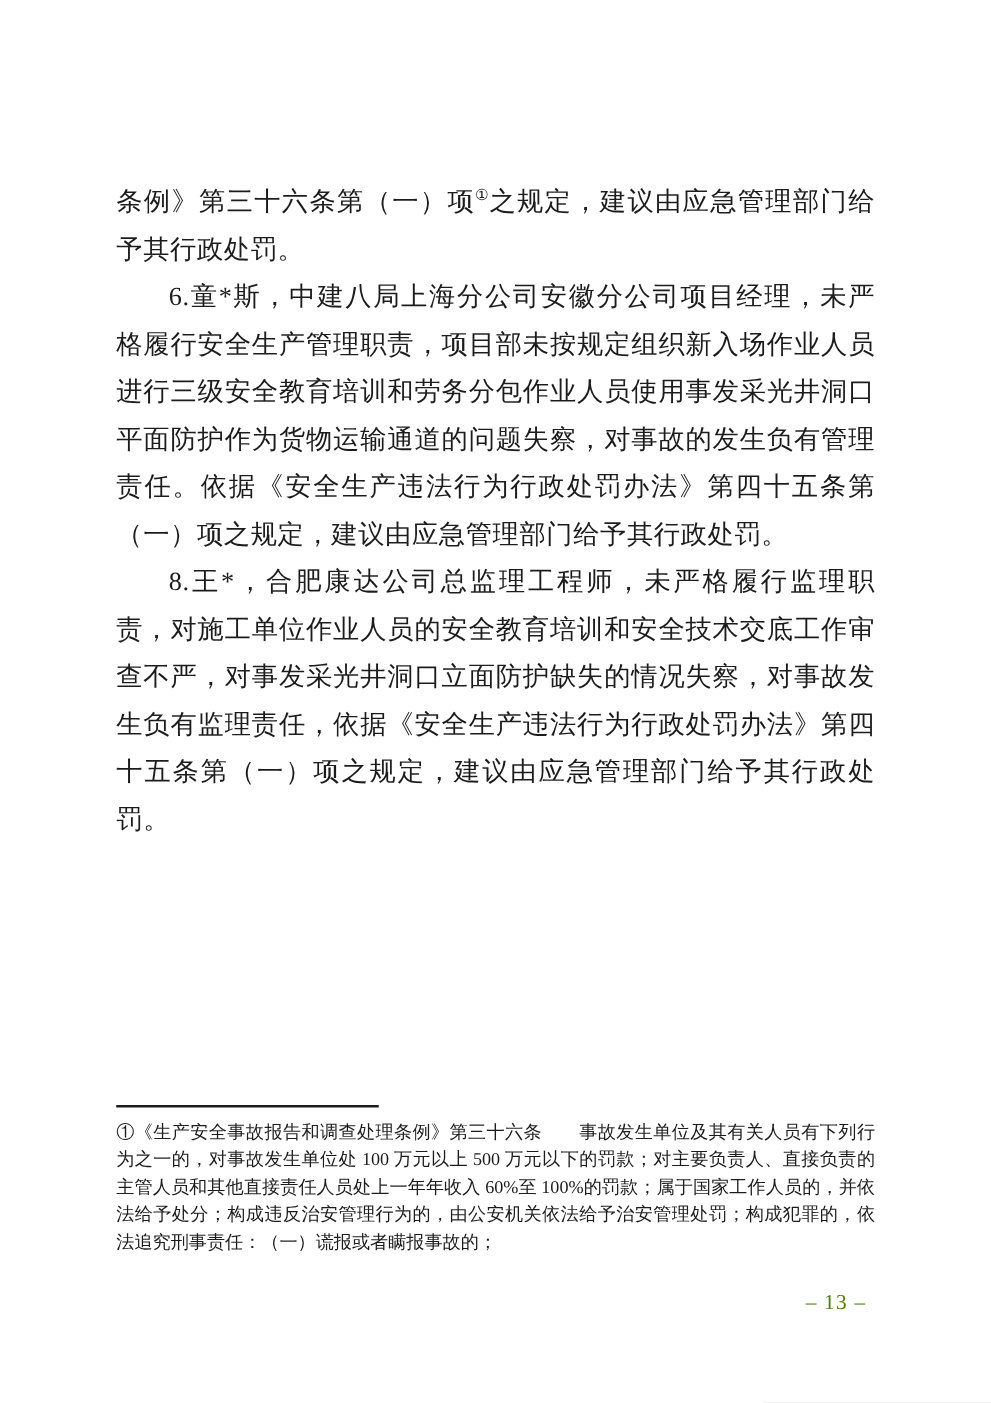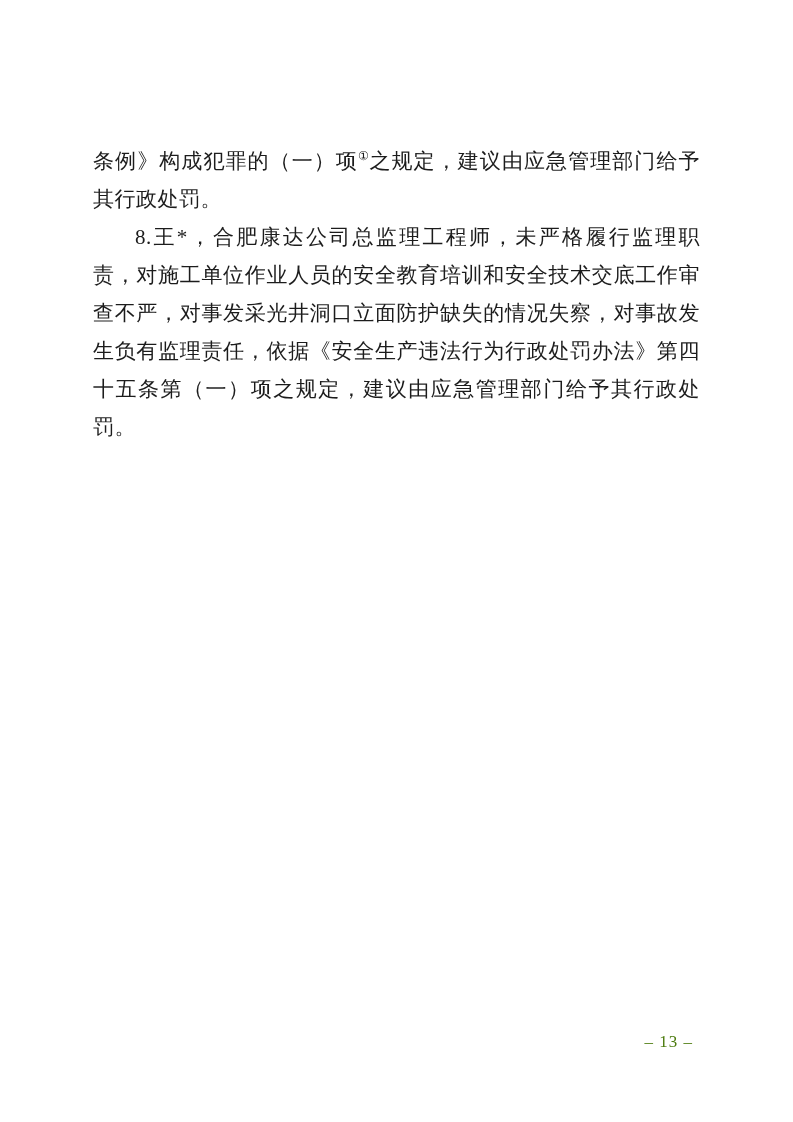--- a/index.html
+++ b/index.html
@@ -68,24 +68,29 @@
     color: #4d7c0f;
   }
 </style>
 </head>
 <body>
 
 <div class="page">
 
   <div class="body-text">
 
-    <p class="para"><span>条例》构成犯罪的（一）项</span><sup class="fnref">①</sup><span>之规定，建议由应急管理部门给予其行政处罚。</span></p>
+    <p class="para"><span>条例》第三十六条第（一）项</span><sup class="fnref">①</sup><span>之规定，建议由应急管理部门给予其行政处罚。</span></p>
 
+    <p class="para indent">6.童*斯，中建八局上海分公司安徽分公司项目经理，未严格履行安全生产管理职责，项目部未按规定组织新入场作业人员进行三级安全教育培训和劳务分包作业人员使用事发采光井洞口平面防护作为货物运输通道的问题失察，对事故的发生负有管理责任。依据《安全生产违法行为行政处罚办法》第四十五条第（一）项之规定，建议由应急管理部门给予其行政处罚。</p>
 
 
     <p class="para indent">8.王*，合肥康达公司总监理工程师，未严格履行监理职责，对施工单位作业人员的安全教育培训和安全技术交底工作审查不严，对事发采光井洞口立面防护缺失的情况失察，对事故发生负有监理责任，依据《安全生产违法行为行政处罚办法》第四十五条第（一）项之规定，建议由应急管理部门给予其行政处罚。</p>
 
   </div>
 
+  <div class="footnote-area">
+    <div class="footnote-rule"></div>
+    <p class="footnote-text">①《生产安全事故报告和调查处理条例》第三十六条　　事故发生单位及其有关人员有下列行为之一的，对事故发生单位处 100 万元以上 500 万元以下的罚款；对主要负责人、直接负责的主管人员和其他直接责任人员处上一年年收入 60%至 100%的罚款；属于国家工作人员的，并依法给予处分；构成违反治安管理行为的，由公安机关依法给予治安管理处罚；构成犯罪的，依法追究刑事责任：（一）谎报或者瞒报事故的；</p>
+  </div>
 
   <div class="page-number">– 13 –</div>
 
 </div>
 
 </body></html>

